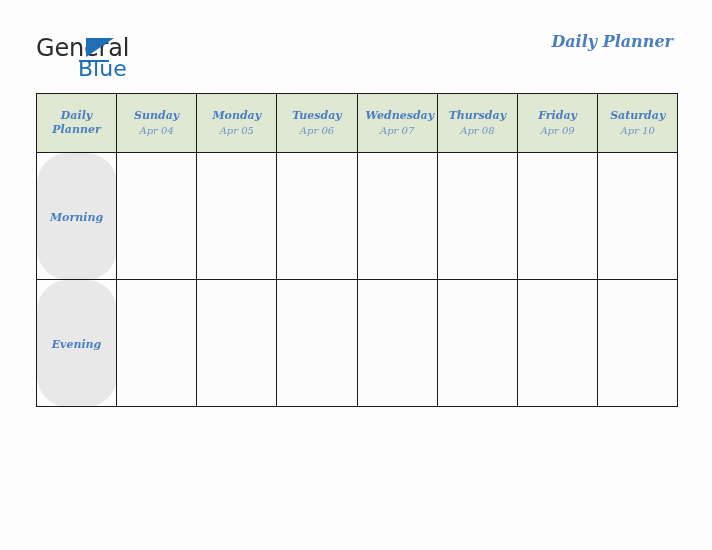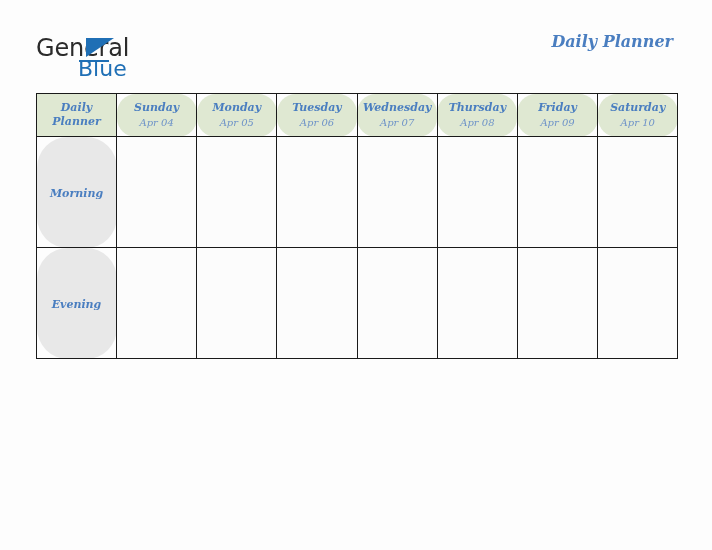--- a/index.html
+++ b/index.html
@@ -106,35 +106,34 @@
     position: absolute;
     left: 36px;
     top: 93px;
     border-collapse: collapse;
     table-layout: fixed;
     width: 642px;
   }
   .planner-table td,
   .planner-table th {
     border: 1px solid #1a1a1a;
-    padding: 0;
+    padding: 8px;
     margin: 0;
   }
 
   col.corner-col { width: 80px; }
   col.day-col    { width: 80.2px; }
 
   
   .hdr-cell {
     background: #dfe8d2;
     height: 42px;
     text-align: center;
     vertical-align: middle;
     padding: 3px 2px;
-    border-radius: 19px;
   }
   .hdr-dayname {
     font-family: "DejaVu Serif", serif;
     font-style: italic;
     font-weight: bold;
     font-size: 11px;
     color: #4a7ec0;
     line-height: 14px;
   }
   .hdr-date {

